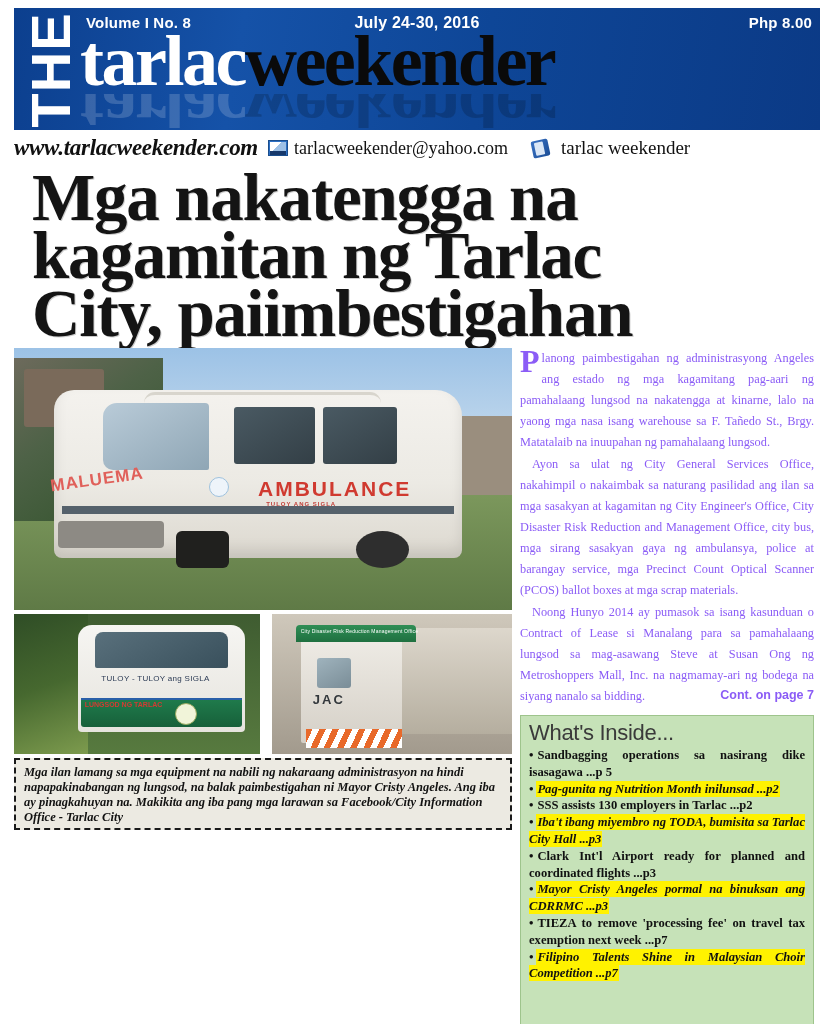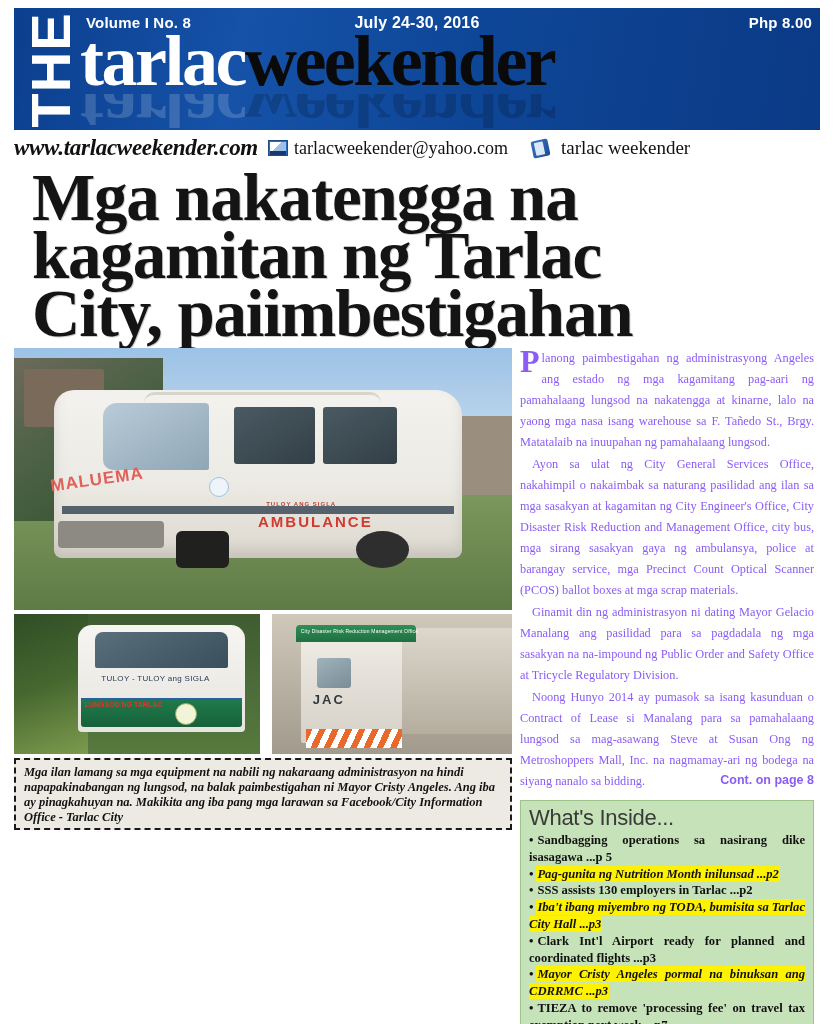--- a/index.html
+++ b/index.html
@@ -219,21 +219,21 @@
                background:linear-gradient(150deg,#b9cbd8,#8fa6b5); border-radius:14px 4px 2px 10px; }
   .amb-wind2 { position:absolute; left:44%; top:10%; width:20%; height:34%;
                background:linear-gradient(150deg,#4a5a63,#333f46); border-radius:3px; }
   .amb-wind3 { position:absolute; left:66%; top:10%; width:18%; height:34%;
                background:linear-gradient(150deg,#4a5a63,#333f46); border-radius:3px; }
   .amb-rail  { position:absolute; left:22%; top:1%; width:58%; height:7%;
                border-top:3px solid #d8d5cd; border-radius:40px 40px 0 0; }
   .amb-stripe{ position:absolute; left:2%; bottom:26%; width:96%; height:5%;
                background:#55616b; }
   .amb-label { position:absolute; left:50%; top:52%; font-family:"Liberation Sans",sans-serif;
-               font-weight:bold; font-size:15px; color:#d03a30; letter-spacing:2px;margin-top:36px; }
+               font-weight:bold; font-size:21px; color:#d03a30; letter-spacing:2px; }
   .amb-label2{ position:absolute; left:52%; top:66%; font-family:"Liberation Sans",sans-serif;
                font-weight:bold; font-size:6px; color:#c1403a; letter-spacing:1px; }
   .amb-front { position:absolute; left:-1%; top:48%; font-family:"Liberation Sans",sans-serif;
                font-weight:bold; font-size:17px; color:#e0605a; letter-spacing:1px; transform:rotate(-8deg);}
   .amb-seal  { position:absolute; left:38%; top:52%; width:20px; height:20px;
                background:#eef4fa; border-radius:50%; border:1px solid #9fc2de; }
   .amb-wheel { position:absolute; bottom:-6%; width:13%; height:22%;
                background:#2e2e2e; border-radius:50%; }
   .amb-wheel.w1 { left:30%; background:#20201e; border-radius:6px; }
   .amb-wheel.w2 { left:74%; }
@@ -443,22 +443,21 @@
 
       <div class="caption">Mga ilan lamang sa mga equipment na nabili ng nakaraang administrasyon na hindi napapakinabangan ng lungsod, na balak paimbestigahan ni Mayor Cristy Angeles. Ang iba ay pinagkahuyan na. Makikita ang iba pang mga larawan sa Facebook/City Information Office - Tarlac City</div>
 
     </div>
 
     <div class="col-right">
 
       <div class="lead-article">
         <p class="first">Planong paimbestigahan ng administrasyong Angeles ang estado ng mga kagamitang pag-aari ng pamahalaang lungsod na nakatengga at kinarne, lalo na yaong mga nasa isang warehouse sa F. Tañedo St., Brgy. Matatalaib na inuupahan ng pamahalaang lungsod.</p>
         <p>Ayon sa ulat ng City General Services Office, nakahimpil o nakaimbak sa naturang pasilidad ang ilan sa mga sasakyan at kagamitan ng City Engineer's Office, City Disaster Risk Reduction and Management Office, city bus, mga sirang sasakyan gaya ng ambulansya, police at barangay service, mga Precinct Count Optical Scanner (PCOS) ballot boxes at mga scrap materials.</p>
-        <p>Ginamit din ng administrasyon ni dating Mayor Gelacio Manalang ang pasilidad para sa pagdadala ng mga sasakyan na na-impound ng Public Order and Safety Office at Tricycle Regulatory Division.</p>
-        <p><span>Noong Hunyo 2014 ay pumasok sa isang kasunduan o Contract of Lease si Manalang para sa pamahalaang lungsod sa mag-asawang Steve at Susan Ong ng Metroshoppers Mall, Inc. na nagmamay-ari ng bodega na siyang nanalo sa bidding.</span><span class="cont-tag">Cont. on page 8</span></p>
+        <p><span>Noong Hunyo 2014 ay pumasok sa isang kasunduan o Contract of Lease si Manalang para sa pamahalaang lungsod sa mag-asawang Steve at Susan Ong ng Metroshoppers Mall, Inc. na nagmamay-ari ng bodega na siyang nanalo sa bidding.</span><span class="cont-tag">Cont. on page 7</span></p>
       </div>
 
       <div class="whats-inside">
         <div class="wi-title">What's Inside...</div>
         <ul class="wi-list">
             <li class="wi-item"><span class="bul">•</span><span>Sandbagging operations sa nasirang dike isasagawa</span><span>  ...p 5</span></li>
             <li class="wi-item hl"><span class="bul">•</span><span class="hltext">Pag-gunita ng Nutrition Month inilunsad  ...p2</span></li>
             <li class="wi-item"><span class="bul">•</span><span>SSS assists 130 employers in Tarlac</span><span>  ...p2</span></li>
             <li class="wi-item hl"><span class="bul">•</span><span class="hltext">Iba't ibang miyembro ng TODA, bumisita sa Tarlac City Hall  ...p3</span></li>
             <li class="wi-item"><span class="bul">•</span><span>Clark Int'l Airport ready for planned and coordinated flights</span><span>  ...p3</span></li>

